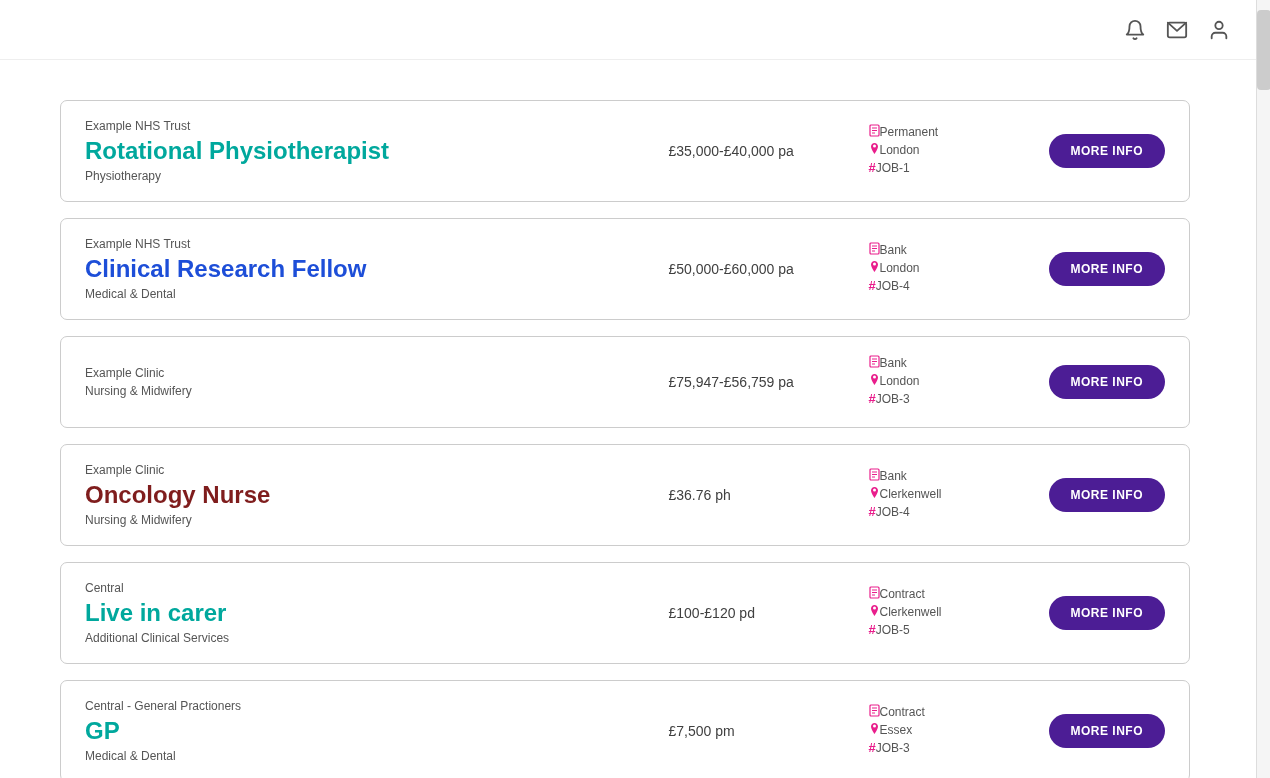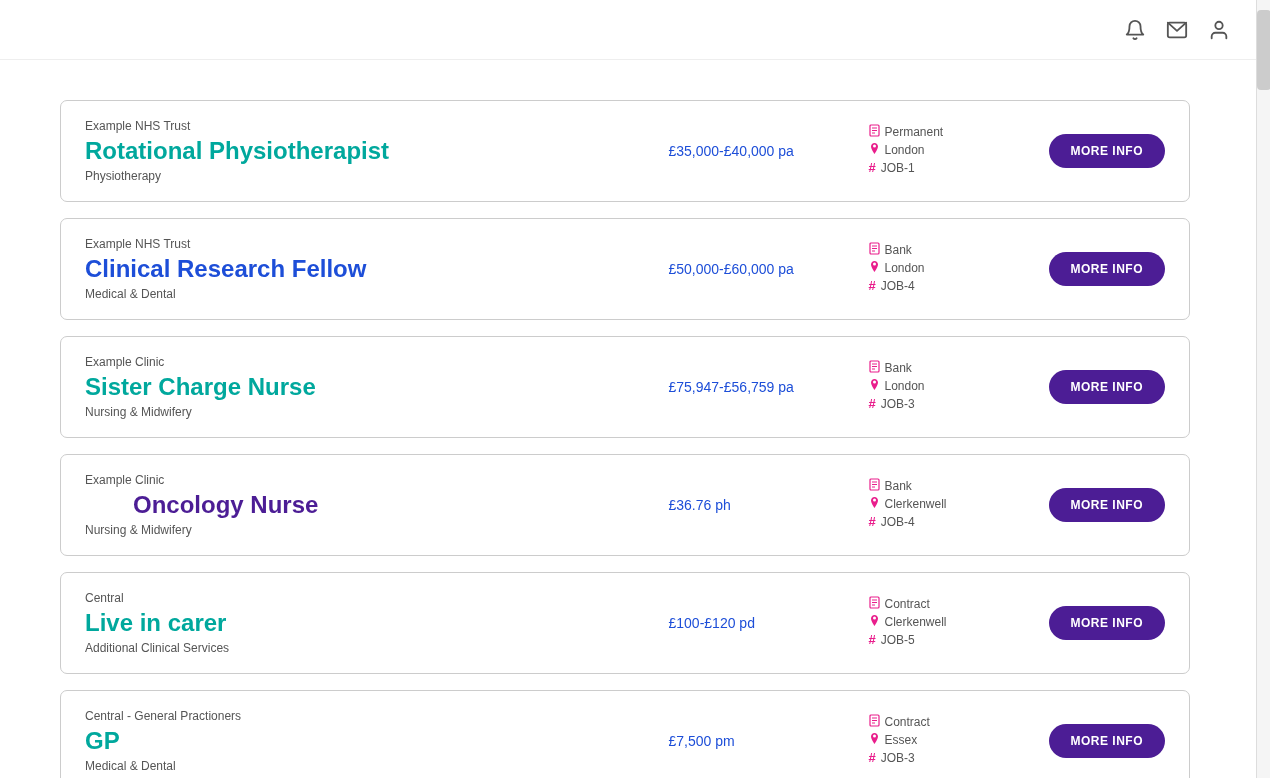--- a/index.html
+++ b/index.html
@@ -102,31 +102,30 @@
       color: #00a89d;
       margin-bottom: 4px;
     }
     .job-category {
       font-size: 12px;
       color: #555;
     }
     .job-salary {
       width: 180px;
       font-size: 14px;
-      color: #1d4ed8;
+      color: #404040;
       flex-shrink: 0;
     }
     .job-meta {
       width: 160px;
       flex-shrink: 0;
     }
     .job-meta-item {
       display: flex;
       align-items: center;
-      gap: 5px;
       font-size: 12px;
       margin-bottom: 3px;
     }
     .meta-icon {
       font-size: 11px;
     }
     .meta-doc { color: #e91e8c; }
     .meta-loc { color: #e91e8c; }
     .meta-hash { color: #e91e8c; }
     .meta-text { color: #555; }
@@ -248,21 +247,20 @@
         <div class="job-meta-item">
           <span class="meta-icon meta-hash" style="color:#e91e8c; font-weight:bold; font-size:13px;">#</span>
           <span class="meta-text">JOB-4</span>
         </div>
       </div>
       <button class="more-info-btn">MORE INFO</button>
     </div>
     <div class="job-card">
       <div class="job-info">
         <div class="job-org">Example Clinic</div>
-        <div class="job-title" style="color: #00a89d;">Sister Charge Nurse</div>
         <div class="job-category">Nursing &amp; Midwifery</div>
       </div>
       <div class="job-salary">£75,947-£56,759 pa</div>
       <div class="job-meta">
         <div class="job-meta-item">
           <span class="meta-icon meta-doc">
             <svg width="11" height="13" viewBox="0 0 11 13" fill="#e91e8c">
               <rect x="1" y="1" width="9" height="11" rx="1" fill="none" stroke="#e91e8c" stroke-width="1.2"></rect>
               <line x1="3" y1="4" x2="8" y2="4" stroke="#e91e8c" stroke-width="1"></line>
               <line x1="3" y1="6.5" x2="8" y2="6.5" stroke="#e91e8c" stroke-width="1"></line>
@@ -282,21 +280,21 @@
         <div class="job-meta-item">
           <span class="meta-icon meta-hash" style="color:#e91e8c; font-weight:bold; font-size:13px;">#</span>
           <span class="meta-text">JOB-3</span>
         </div>
       </div>
       <button class="more-info-btn">MORE INFO</button>
     </div>
     <div class="job-card">
       <div class="job-info">
         <div class="job-org">Example Clinic</div>
-        <div class="job-title" style="color: #4c1d95; margin-left: 48px;">Oncology Nurse</div>
+        <div class="job-title" style="color: #7f1d1d;">Oncology Nurse</div>
         <div class="job-category">Nursing &amp; Midwifery</div>
       </div>
       <div class="job-salary">£36.76 ph</div>
       <div class="job-meta">
         <div class="job-meta-item">
           <span class="meta-icon meta-doc">
             <svg width="11" height="13" viewBox="0 0 11 13" fill="#e91e8c">
               <rect x="1" y="1" width="9" height="11" rx="1" fill="none" stroke="#e91e8c" stroke-width="1.2"></rect>
               <line x1="3" y1="4" x2="8" y2="4" stroke="#e91e8c" stroke-width="1"></line>
               <line x1="3" y1="6.5" x2="8" y2="6.5" stroke="#e91e8c" stroke-width="1"></line>

